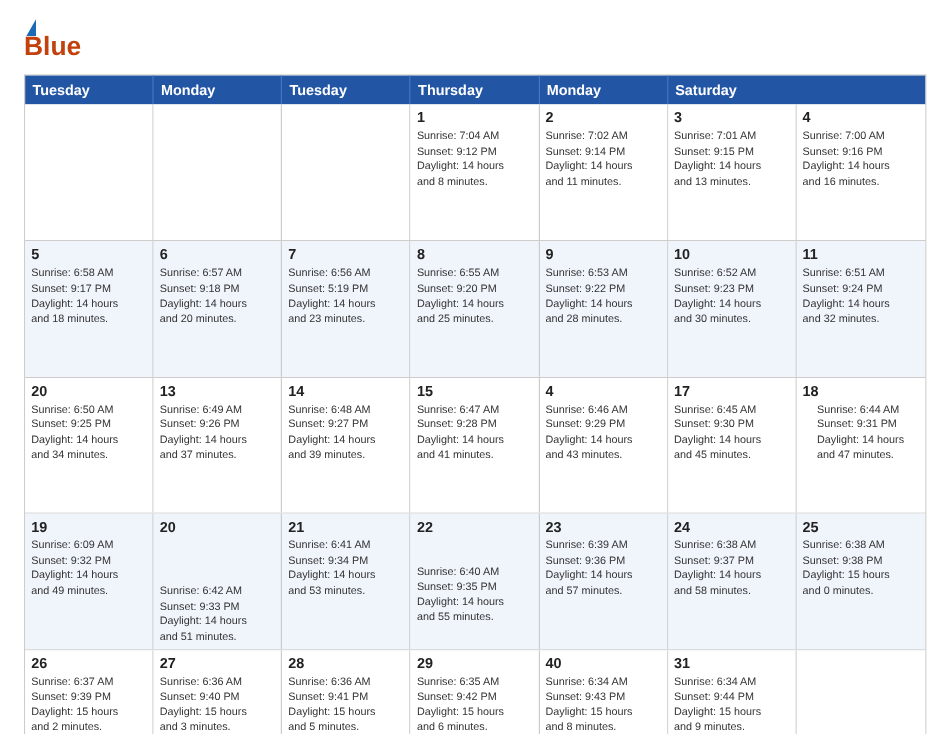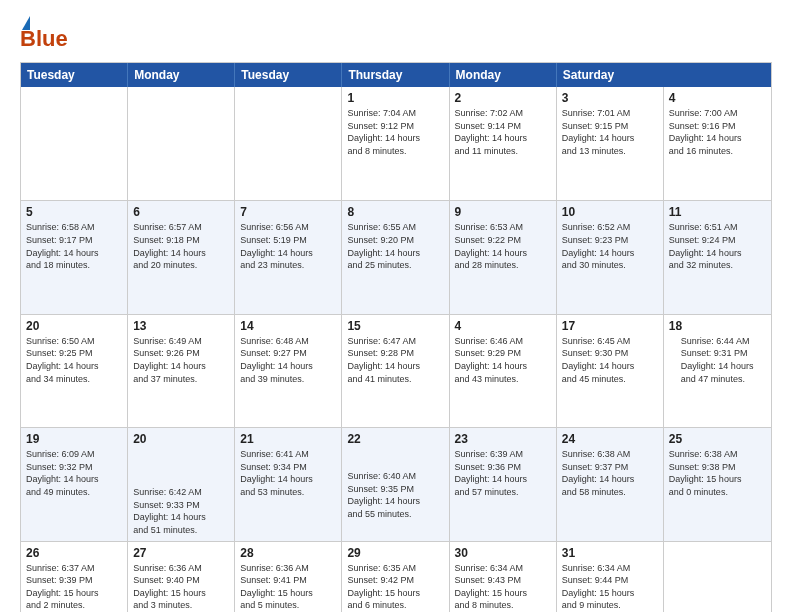--- a/index.html
+++ b/index.html
@@ -347,21 +347,21 @@
 and 5 minutes.</div>
           </div>
           <div class="cal-cell">
             <div class="day-num">29</div>
             <div class="cell-text" style="white-space: pre-line;">Sunrise: 6:35 AM
 Sunset: 9:42 PM
 Daylight: 15 hours
 and 6 minutes.</div>
           </div>
           <div class="cal-cell">
-            <div class="day-num">30</div>
+            <div class="day-num">40</div>
             <div class="cell-text" style="white-space: pre-line;">Sunrise: 6:34 AM
 Sunset: 9:43 PM
 Daylight: 15 hours
 and 8 minutes.</div>
           </div>
           <div class="cal-cell">
             <div class="day-num">31</div>
             <div class="cell-text" style="white-space: pre-line;">Sunrise: 6:34 AM
 Sunset: 9:44 PM
 Daylight: 15 hours

